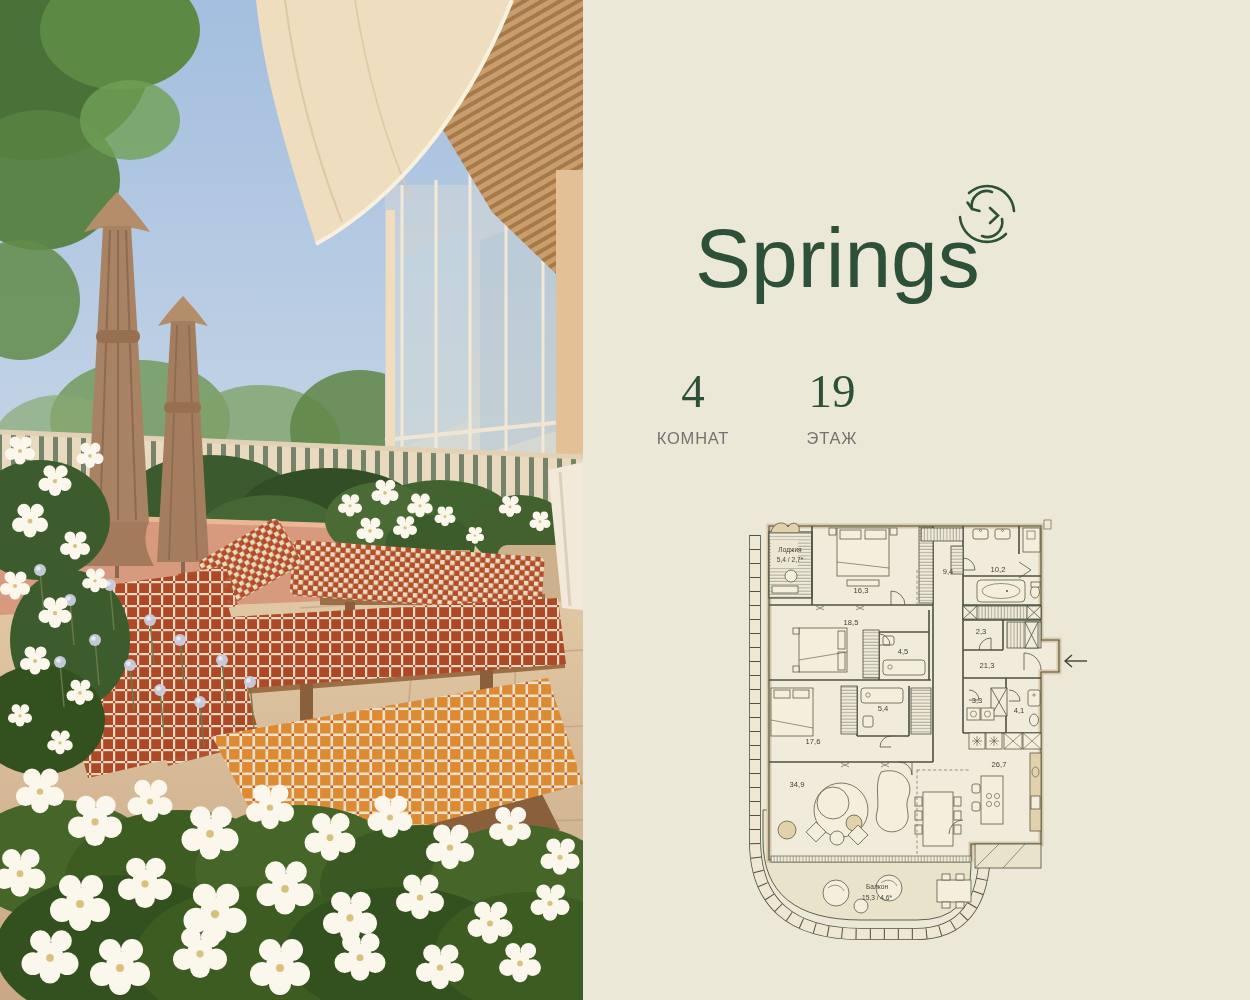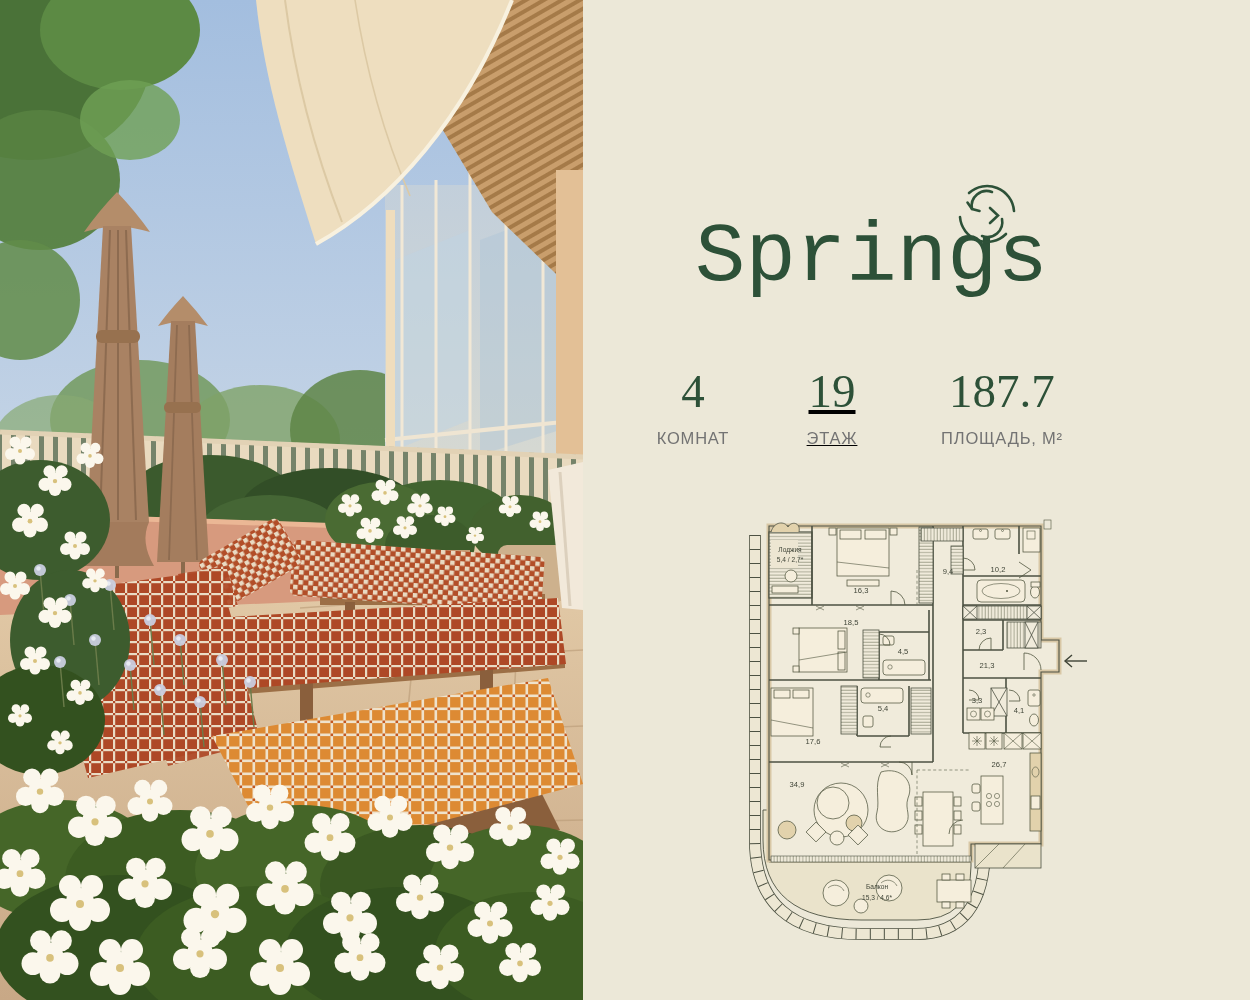--- a/index.html
+++ b/index.html
@@ -1,20 +1,20 @@
 <!DOCTYPE html>
 <html><head>
 <meta charset="utf-8">
 <style>
   html,body{margin:0;padding:0;}
   .card{position:relative;width:1250px;height:1000px;background:#ECE8D8;overflow:hidden;
         font-family:"Liberation Sans",sans-serif;}
   .photo{position:absolute;left:0;top:0;width:583px;height:1000px;overflow:hidden;}
   .panel{position:absolute;left:583px;top:0;width:667px;height:1000px;}
-  .logo-text{position:absolute;left:112px;top:216px;font-family:Liberation Mono, monospace;
+  .logo-text{position:absolute;left:112px;top:216px;font-family:Liberation Sans, sans-serif;
              font-size:84px;line-height:1;color:#2D5138;letter-spacing:0px;}
   .logo-icon{position:absolute;left:372px;top:182px;width:64px;height:64px;}
   .stat{position:absolute;transform:translateX(-50%);text-align:center;}
   .stat .v{font-family:"Liberation Serif",serif;font-size:47px;line-height:1;color:#2D5138;}
   .stat .l{margin-top:14px;font-size:16.5px;letter-spacing:.8px;color:#737373;}
   .plan{position:absolute;left:158px;top:510px;width:404px;height:444px;}
   
   .wl{stroke:#4C5142;stroke-width:1.1;fill:none;}
   .wt{stroke:#D8C7A5;stroke-width:5;fill:#F0EBDB;}
   .iw{stroke:#4C5142;stroke-width:1.6;fill:none;}
@@ -339,27 +339,23 @@
         <path d="M 17,27 L 12.5,20.5 M 17,27 L 24.5,29"></path>
         <path d="M 27,54 A 15,15 0 0 0 47,37"></path>
         <path d="M 35,26 L 43,33.5 L 35,41"></path>
       </g>
     </svg>
 
     <div class="stat" style="left:110px;top:368px;">
       <div class="v">4</div>
       <div class="l">КОМНАТ</div>
     </div>
-    <div class="stat" style="left:249px;top:368px;text-decoration:underline;">
+    <div class="stat" style="left:249px;top:368px;">
       <div class="v">19</div>
       <div class="l">ЭТАЖ</div>
-    </div>
-    <div class="stat" style="left:419px;top:368px;">
-      <div class="v">187.7</div>
-      <div class="l">ПЛОЩАДЬ, М²</div>
     </div>
 
     <svg class="plan" viewBox="0 0 404 444">
       <defs>
         <pattern id="ph" width="6" height="3.2" patternUnits="userSpaceOnUse">
           <rect width="6" height="3.2" fill="#F0EBDB"></rect>
             <line x1="0" y1="1" x2="6" y2="1" stroke="#6A6F57" stroke-width=".6"></line>
         </pattern>
         <pattern id="pv" width="3.2" height="6" patternUnits="userSpaceOnUse">
           <rect width="3.2" height="6" fill="#F0EBDB"></rect>

